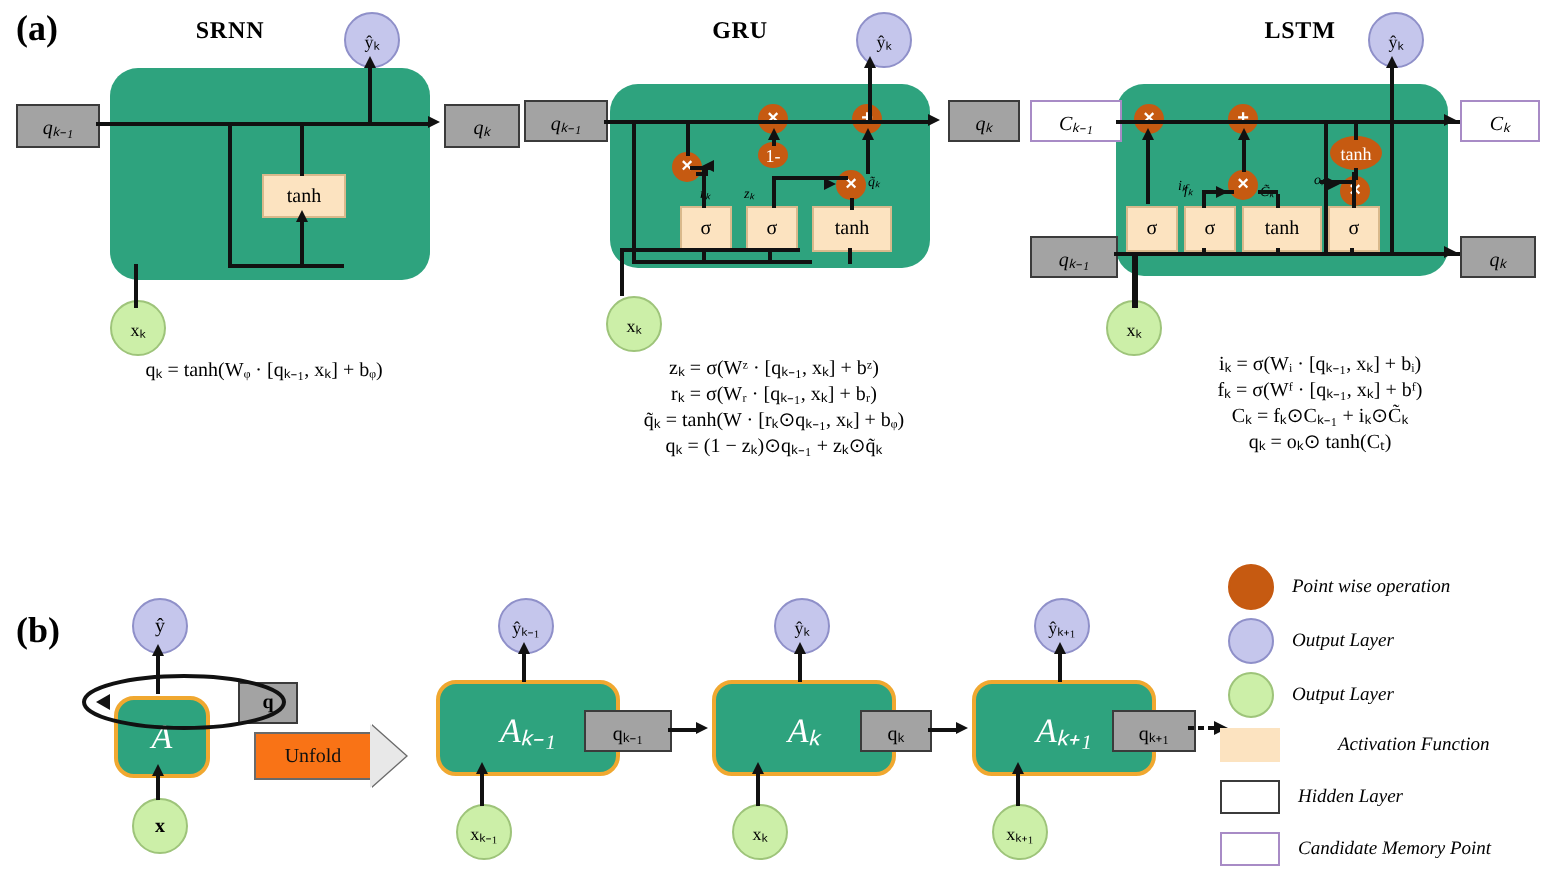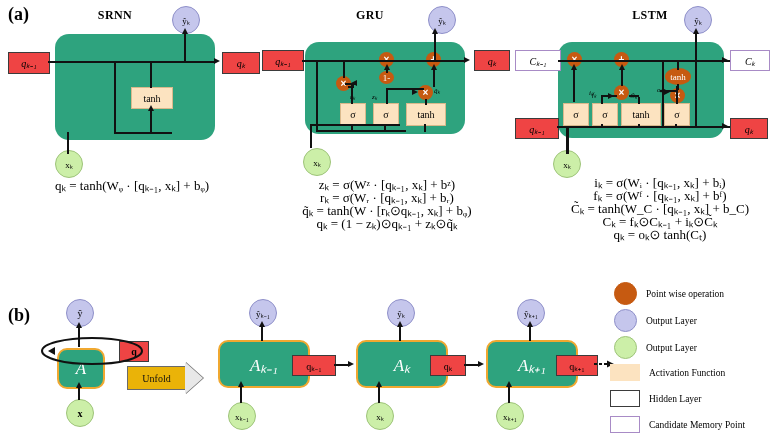--- a/index.html
+++ b/index.html
@@ -4,21 +4,21 @@
 <style>
   html,body{margin:0;padding:0;background:#ffffff;}
   body{width:779px;height:442px;position:relative;overflow:hidden;
        font-family:"Liberation Serif",serif;color:#000;}
   .abs{position:absolute;}
   
   .cell{position:absolute;background:#2EA37E;border-radius:14px;}
   .panel-title{position:absolute;font-weight:bold;font-size:12px;letter-spacing:.4px;
                font-family:"Liberation Serif",serif;text-align:center;}
   .panel-label{position:absolute;font-weight:bold;font-size:18px;font-family:"Liberation Serif",serif;}
-  .hbox{position:absolute;background:#ef4444;border:1px solid #3b3b3b;
+  .hbox{position:absolute;background:#a3a3a3;border:1px solid #3b3b3b;
         display:flex;align-items:center;justify-content:center;
         font-size:10px;font-style:italic;font-family:"Liberation Serif",serif;}
   .cbox{position:absolute;background:#fff;border:1px solid #A88BC6;
         display:flex;align-items:center;justify-content:center;
         font-size:10px;font-style:italic;font-family:"Liberation Serif",serif;}
   .act{position:absolute;background:#FCE3C0;border:1px solid #d9b98c;
        display:flex;align-items:center;justify-content:center;
        font-size:10px;font-family:"Liberation Serif",serif;}
   .pw{position:absolute;background:#C65A11;border-radius:50%;
       display:flex;align-items:center;justify-content:center;
@@ -27,43 +27,43 @@
       display:flex;align-items:center;justify-content:center;
       color:#fff;font-size:9px;font-family:"Liberation Serif",serif;}
   .outnode{position:absolute;background:#C5C6EC;border:1px solid #8f90c9;border-radius:50%;
       display:flex;align-items:center;justify-content:center;
       font-size:9px;font-family:"Liberation Serif",serif;}
   .innode{position:absolute;background:#CCEFA8;border:1px solid #9ec47a;border-radius:50%;
       display:flex;align-items:center;justify-content:center;
       font-size:9px;font-family:"Liberation Serif",serif;}
   .ln{position:absolute;background:#111;}
   .gate-lab{position:absolute;font-size:7px;font-style:italic;font-family:"Liberation Serif",serif;}
-  .eq{position:absolute;text-align:center;font-size:13px;line-height:13px;
+  .eq{position:absolute;text-align:center;font-size:10px;line-height:13px;
       font-family:"Liberation Serif",serif;white-space:nowrap;}
   .eq div{white-space:nowrap;}
   
   .ah-r{position:absolute;width:0;height:0;border-top:3.5px solid transparent;
         border-bottom:3.5px solid transparent;border-left:6px solid #111;}
   .ah-u{position:absolute;width:0;height:0;border-left:3.5px solid transparent;
         border-right:3.5px solid transparent;border-bottom:6px solid #111;}
   .ah-l{position:absolute;width:0;height:0;border-top:3.5px solid transparent;
         border-bottom:3.5px solid transparent;border-right:6px solid #111;}
   
   .acell{position:absolute;background:#2EA37E;border:2px solid #F0A830;border-radius:10px;
          display:flex;align-items:center;justify-content:center;color:#fff;
          font-style:italic;font-family:"Liberation Serif",serif;}
   .unfold{position:absolute;display:flex;align-items:center;}
-  .unfold-body{background:#eab308;border:1px solid #6a6a6a;border-right:none;
+  .unfold-body{background:#f97316;border:1px solid #6a6a6a;border-right:none;
       display:flex;align-items:center;justify-content:center;
       font-size:10px;font-family:"Liberation Serif",serif;color:#111;}
   .unfold-head{width:0;height:0;border-top:16px solid transparent;
       border-bottom:16px solid transparent;border-left:18px solid #E8E8E8;
       filter:drop-shadow(1px 0 0 #6a6a6a);}
   
-  .lg-row{position:absolute;display:flex;align-items:center;}
+  .lg-row{position:absolute;display:flex;align-items:center;font-style:italic;}
   .lg-swatch{flex:0 0 auto;margin-right:9px;}
   .lg-circ{width:21px;height:21px;border-radius:50%;}
   .lg-rect{width:30px;height:17px;}
   .lg-text{font-size:9.5px;font-family:"Liberation Serif",serif;white-space:nowrap;}
 </style>
 </head>
 <body>
 
 <div class="panel-label" style="left:8px;top:4px;">(a)</div>
 
@@ -197,21 +197,20 @@
 <div class="ah-u" style="left:692.5px;top:28px;"></div>
 <div class="ln" style="left:557px;top:126px;width:106px;height:2px;"></div>
 <div class="ln" style="left:566px;top:126px;width:3px;height:28px;"></div>
 <div class="ln" style="left:601px;top:124px;width:2px;height:4px;"></div>
 <div class="ln" style="left:638px;top:124px;width:2px;height:4px;"></div>
 <div class="ln" style="left:675px;top:124px;width:2px;height:4px;"></div>
 
 <div class="eq" style="left:545px;top:176px;width:230px;">
   <div>iₖ = σ(Wᵢ · [qₖ₋₁, xₖ] + bᵢ)</div>
   <div>fₖ = σ(Wᶠ · [qₖ₋₁, xₖ] + bᶠ)</div>
-  <div>C̃ₖ = tanh(W_C · [qₖ₋₁, xₖ] + b_C)</div>
   <div>Cₖ = fₖ⊙Cₖ₋₁ + iₖ⊙C̃ₖ</div>
   <div>qₖ = oₖ⊙ tanh(Cₜ)</div>
 </div>
 
 <div class="panel-label" style="left:8px;top:305px;">(b)</div>
 
 <div class="acell" style="left:57px;top:348px;width:44px;height:37px;font-size:17px;">A</div>
 <div class="outnode" style="left:66px;top:299px;width:26px;height:26px;font-size:10px;">ŷ</div>
 <div class="innode" style="left:66px;top:399px;width:26px;height:26px;font-size:10px;font-weight:bold;">x</div>
 <div class="hbox" style="left:119px;top:341px;width:28px;height:19px;font-style:normal;font-weight:bold;">q</div>
@@ -269,21 +268,21 @@
   <span class="lg-text">Point wise operation</span>
 </div>
 <div class="lg-row" style="left:614px;top:309px;">
   <span class="lg-swatch lg-circ" style="background:#C5C6EC;border:1px solid #8f90c9;"></span>
   <span class="lg-text">Output Layer</span>
 </div>
 <div class="lg-row" style="left:614px;top:336px;">
   <span class="lg-swatch lg-circ" style="background:#CCEFA8;border:1px solid #9ec47a;"></span>
   <span class="lg-text">Output Layer</span>
 </div>
-<div class="lg-row" style="left:610px;top:364px;">
+<div class="lg-row" style="left:610px;top:364px;gap:20px;">
   <span class="lg-swatch lg-rect" style="background:#FCE3C0;"></span>
   <span class="lg-text">Activation Function</span>
 </div>
 <div class="lg-row" style="left:610px;top:390px;">
   <span class="lg-swatch lg-rect" style="background:#fff;border:1px solid #3b3b3b;box-sizing:border-box;"></span>
   <span class="lg-text">Hidden Layer</span>
 </div>
 <div class="lg-row" style="left:610px;top:416px;">
   <span class="lg-swatch lg-rect" style="background:#fff;border:1px solid #A88BC6;box-sizing:border-box;"></span>
   <span class="lg-text">Candidate Memory Point</span>

